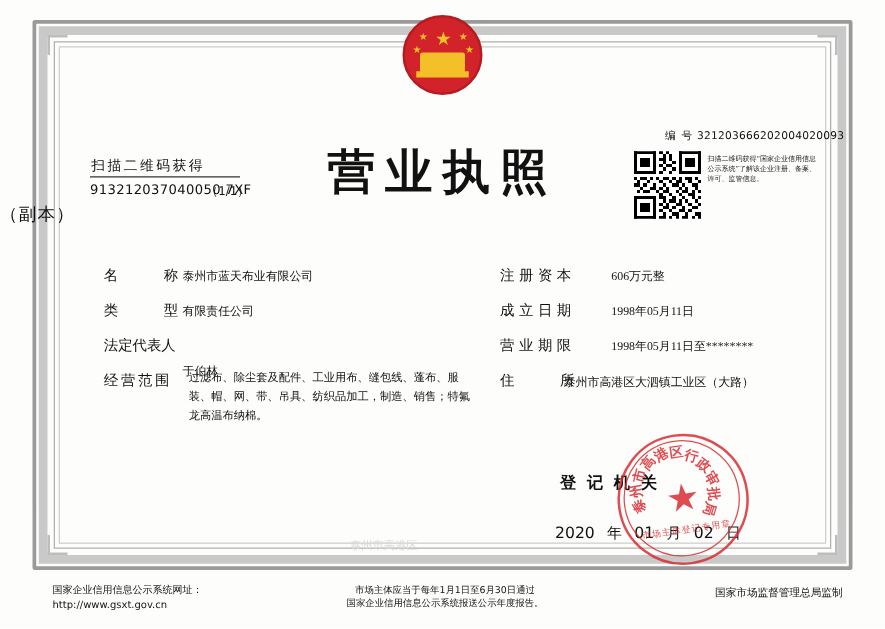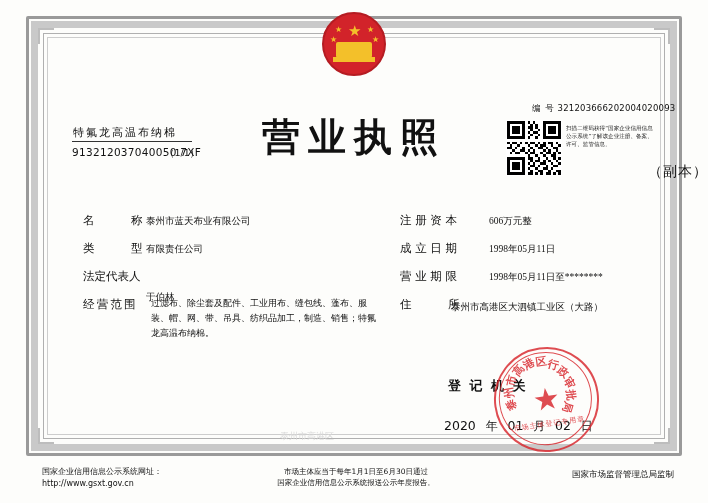--- a/index.html
+++ b/index.html
@@ -117,21 +117,21 @@
     font-family: "DejaVu Sans", "Liberation Sans", sans-serif;
     font-size: 38px;
     font-weight: bold;
     letter-spacing: 8px;
     color: #111;
   }
   .doc-subtitle {
     position: absolute;
     left: 0; top: 163px;
     width: 708px;
-    text-align: right;
+    text-align: left;
     font-size: 14px;
     color: #111;
     letter-spacing: 1px;
   }
 
   
   .credit-label {
     position: absolute;
     left: 73px; top: 125px;
     font-size: 11px;
@@ -348,21 +348,21 @@
     <div class="star-s s2">★</div>
     <div class="star-s s3">★</div>
     <div class="star-s s4">★</div>
     <div class="gate"></div>
     <div class="gate-base"></div>
   </div>
 
   <div class="doc-title">营业执照</div>
   <div class="doc-subtitle">（副本）</div>
 
-  <div class="credit-label">特氟龙高温布纳棉</div>
+  <div class="credit-label">扫描二维码获得</div>
   <div class="credit-underline"></div>
   <div class="credit-value">913212037040050 7XF</div>
   <div class="credit-seq">（1/1）</div>
 
   <div class="serial">
     <span class="lbl">编 号</span>
     <span>321203666202004020093</span>
   </div>
 
   <div class="qr">

